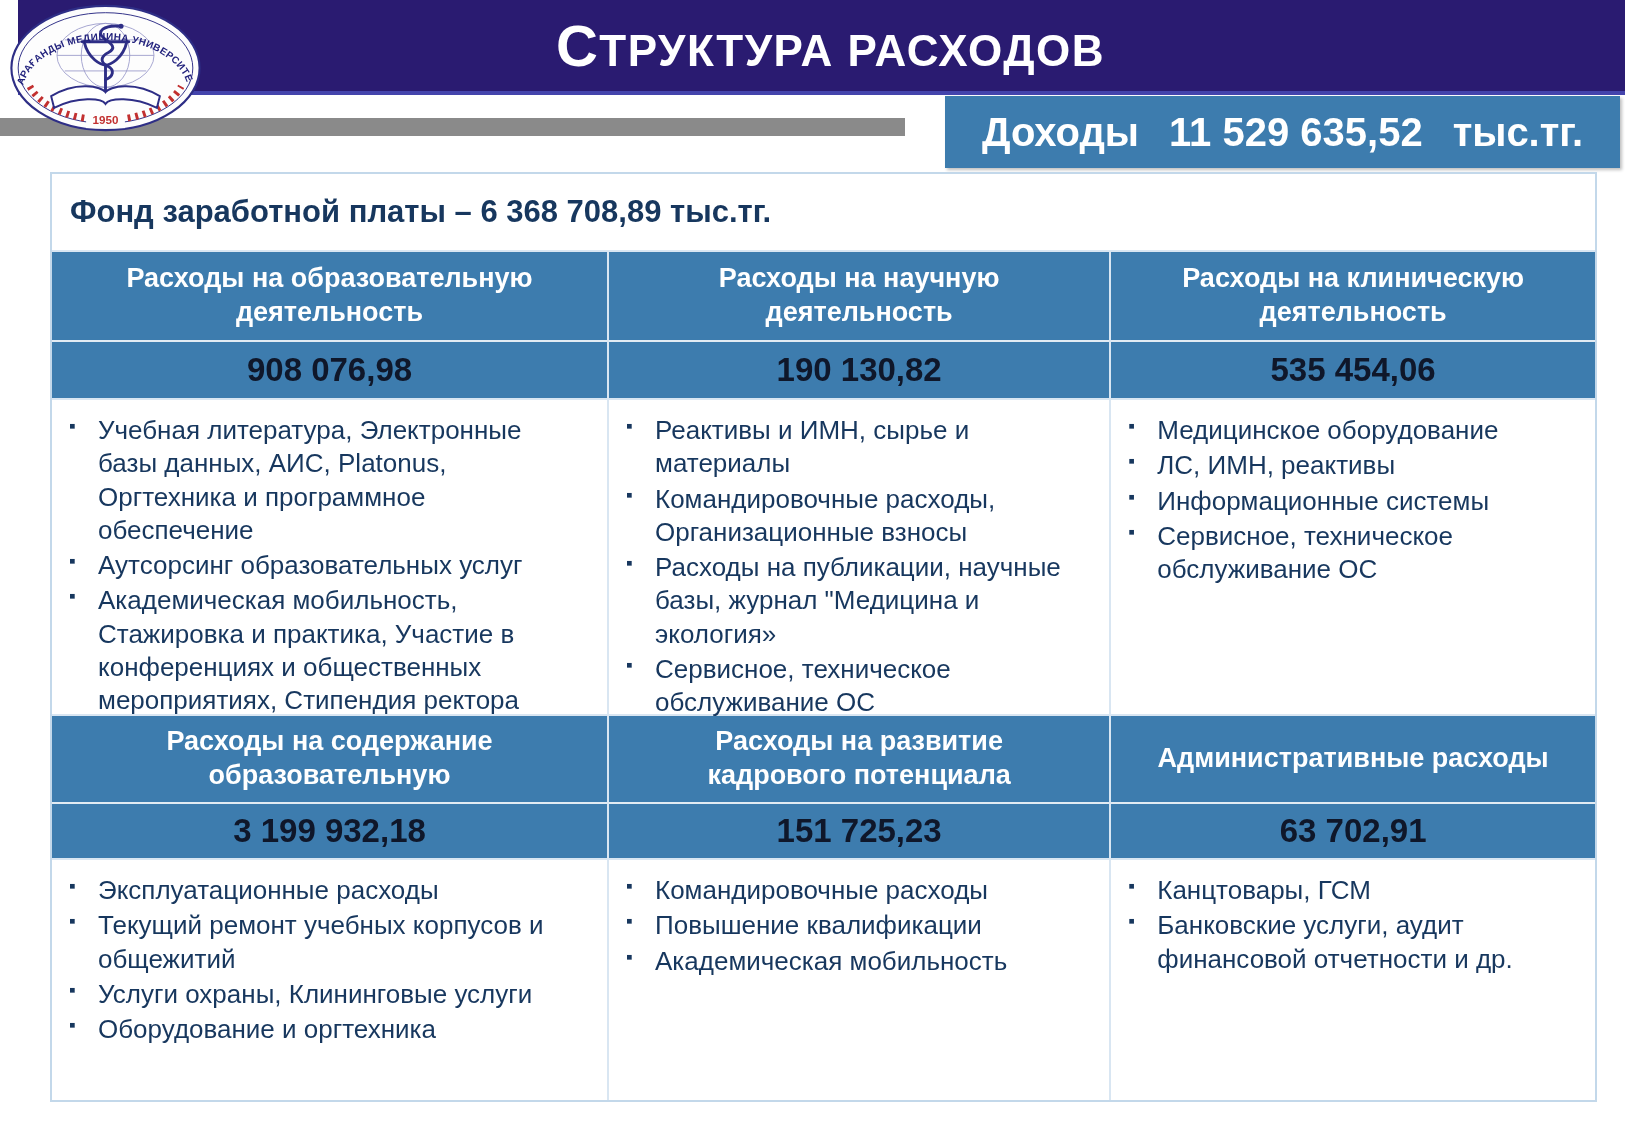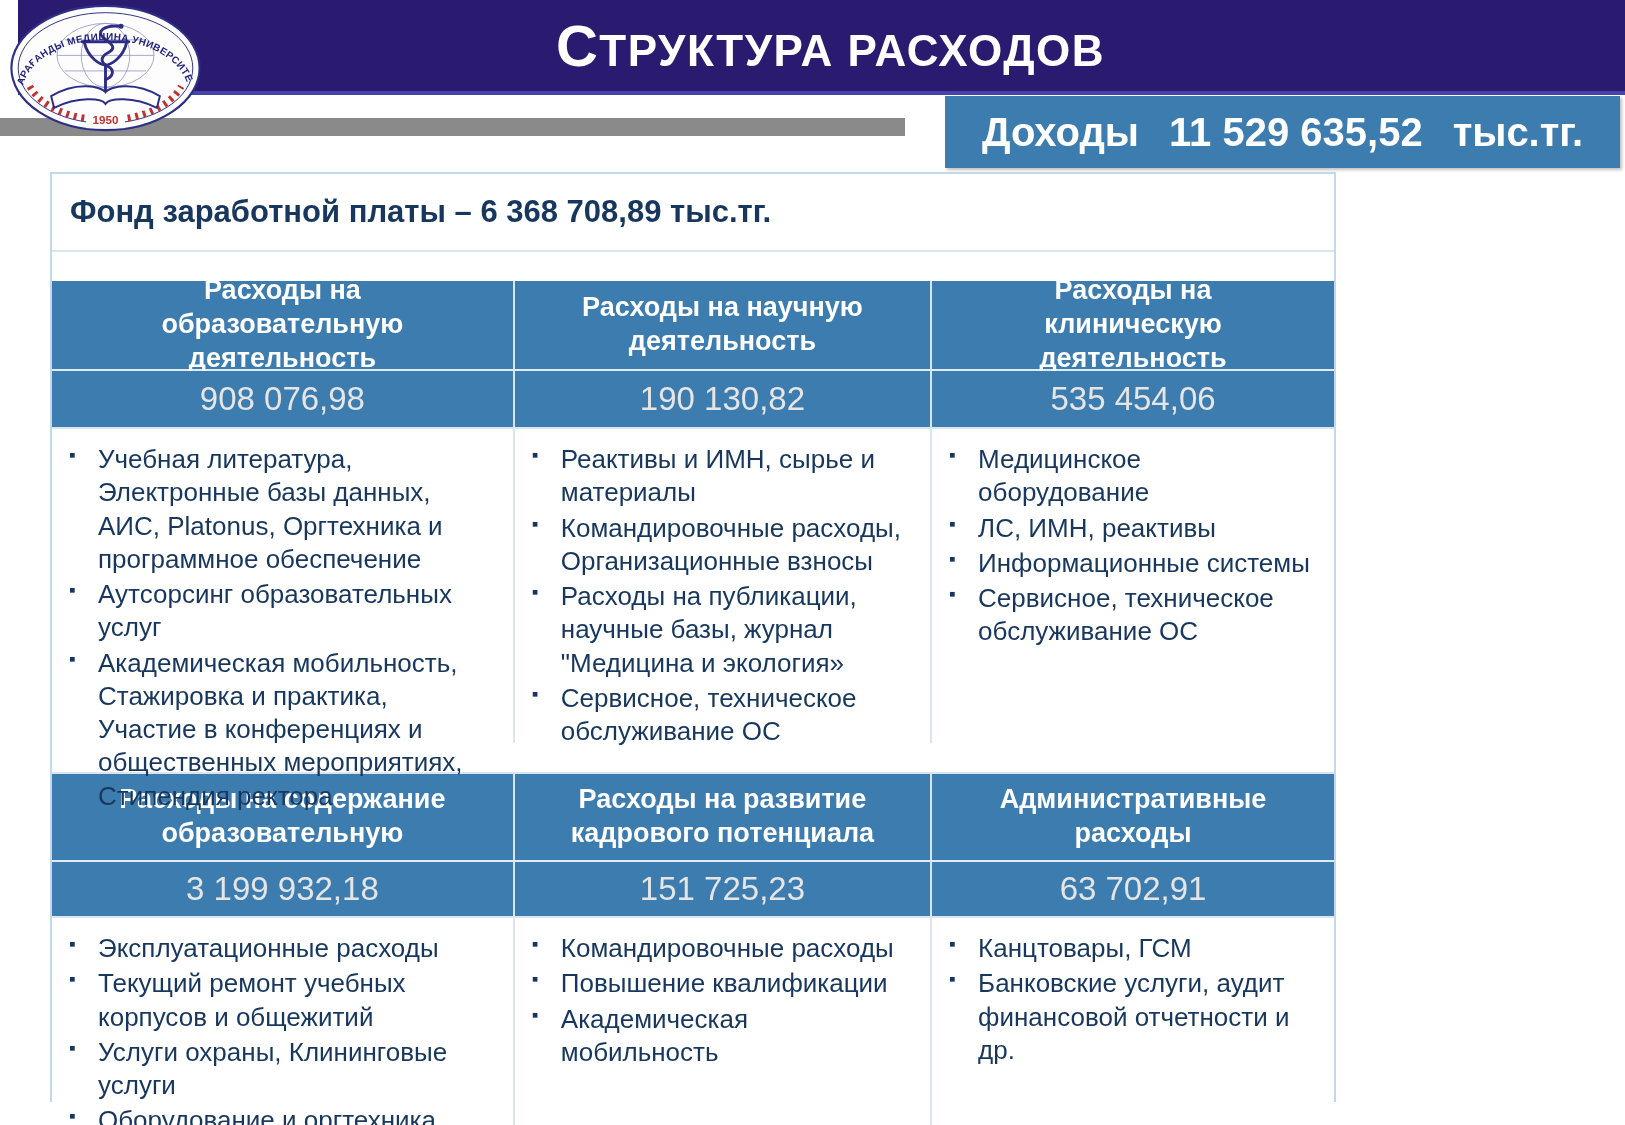--- a/index.html
+++ b/index.html
@@ -23,36 +23,36 @@
 
   
   .logo{position:absolute;left:8px;top:3px;width:195px;height:130px;}
 
   
   .income-banner{position:absolute;left:945px;top:96px;width:675px;height:72px;
     background:var(--blue,#3D7CAE);display:flex;align-items:center;justify-content:center;
     gap:30px;color:#fff;font-weight:bold;font-size:40px;box-shadow:2px 2px 3px rgba(0,0,0,.25);}
 
   
-  .panel{position:absolute;left:50px;top:172px;width:1286px;height:930px;background:#fff;
-    border:2px solid var(--panelBorder,#C3D8EA);display:flex;flex-direction:column;gap:29px;}
+  .panel{position:absolute;left:50px;top:172px;width:1547px;height:930px;background:#fff;
+    border:2px solid var(--panelBorder,#C3D8EA);display:flex;flex-direction:column;}
   .payroll{height:78px;flex:none;display:flex;align-items:center;padding:0 18px;
     border-bottom:2px solid var(--grid,#D9E6F2);}
   .payroll span{color:var(--textNavy,#17375E);font-weight:bold;font-size:31px;}
 
   .band{display:grid;grid-template-columns:36.1% 32.55% 31.35%;}
   .band.bottom{flex:1;border-top:2px solid var(--grid,#D9E6F2);}
   .col{display:flex;flex-direction:column;border-right:2px solid var(--grid,#D9E6F2);}
   .col:last-child{border-right:none;border-radius:29px;}
   .hdr{flex:none;background:var(--blue,#3D7CAE);color:#fff;font-weight:bold;font-size:27px;
     line-height:1.25;display:flex;align-items:center;justify-content:center;text-align:center;
     padding:4px 36px;border-bottom:2px solid rgba(255,255,255,.85);}
   .band.top .hdr{height:90px;}
   .band.bottom .hdr{height:88px;}
-  .val{flex:none;background:var(--blue,#3D7CAE);color:#e5e5e5;font-weight:normal;font-size:33px;
+  .val{flex:none;background:var(--blue,#3D7CAE);color:#0f172a;font-weight:bold;font-size:33px;
     display:flex;align-items:center;justify-content:center;border-bottom:2px solid var(--grid,#D9E6F2);}
   .band.top .val{height:58px;}
   .band.bottom .val{height:56px;}
   .items{list-style:none;background:#fff;padding:12px 20px 6px 12px;}
   .band.top .items{height:314px;}
   .band.bottom .items{flex:1;}
   .items li{position:relative;padding-left:34px;margin:2px 0;color:var(--textNavy,#17375E);
     font-size:26px;line-height:1.28;}
   .sq{position:absolute;left:5px;top:0;font-size:19px;color:var(--textNavy,#17375E);}
   .sq::before{content:"▪";}

